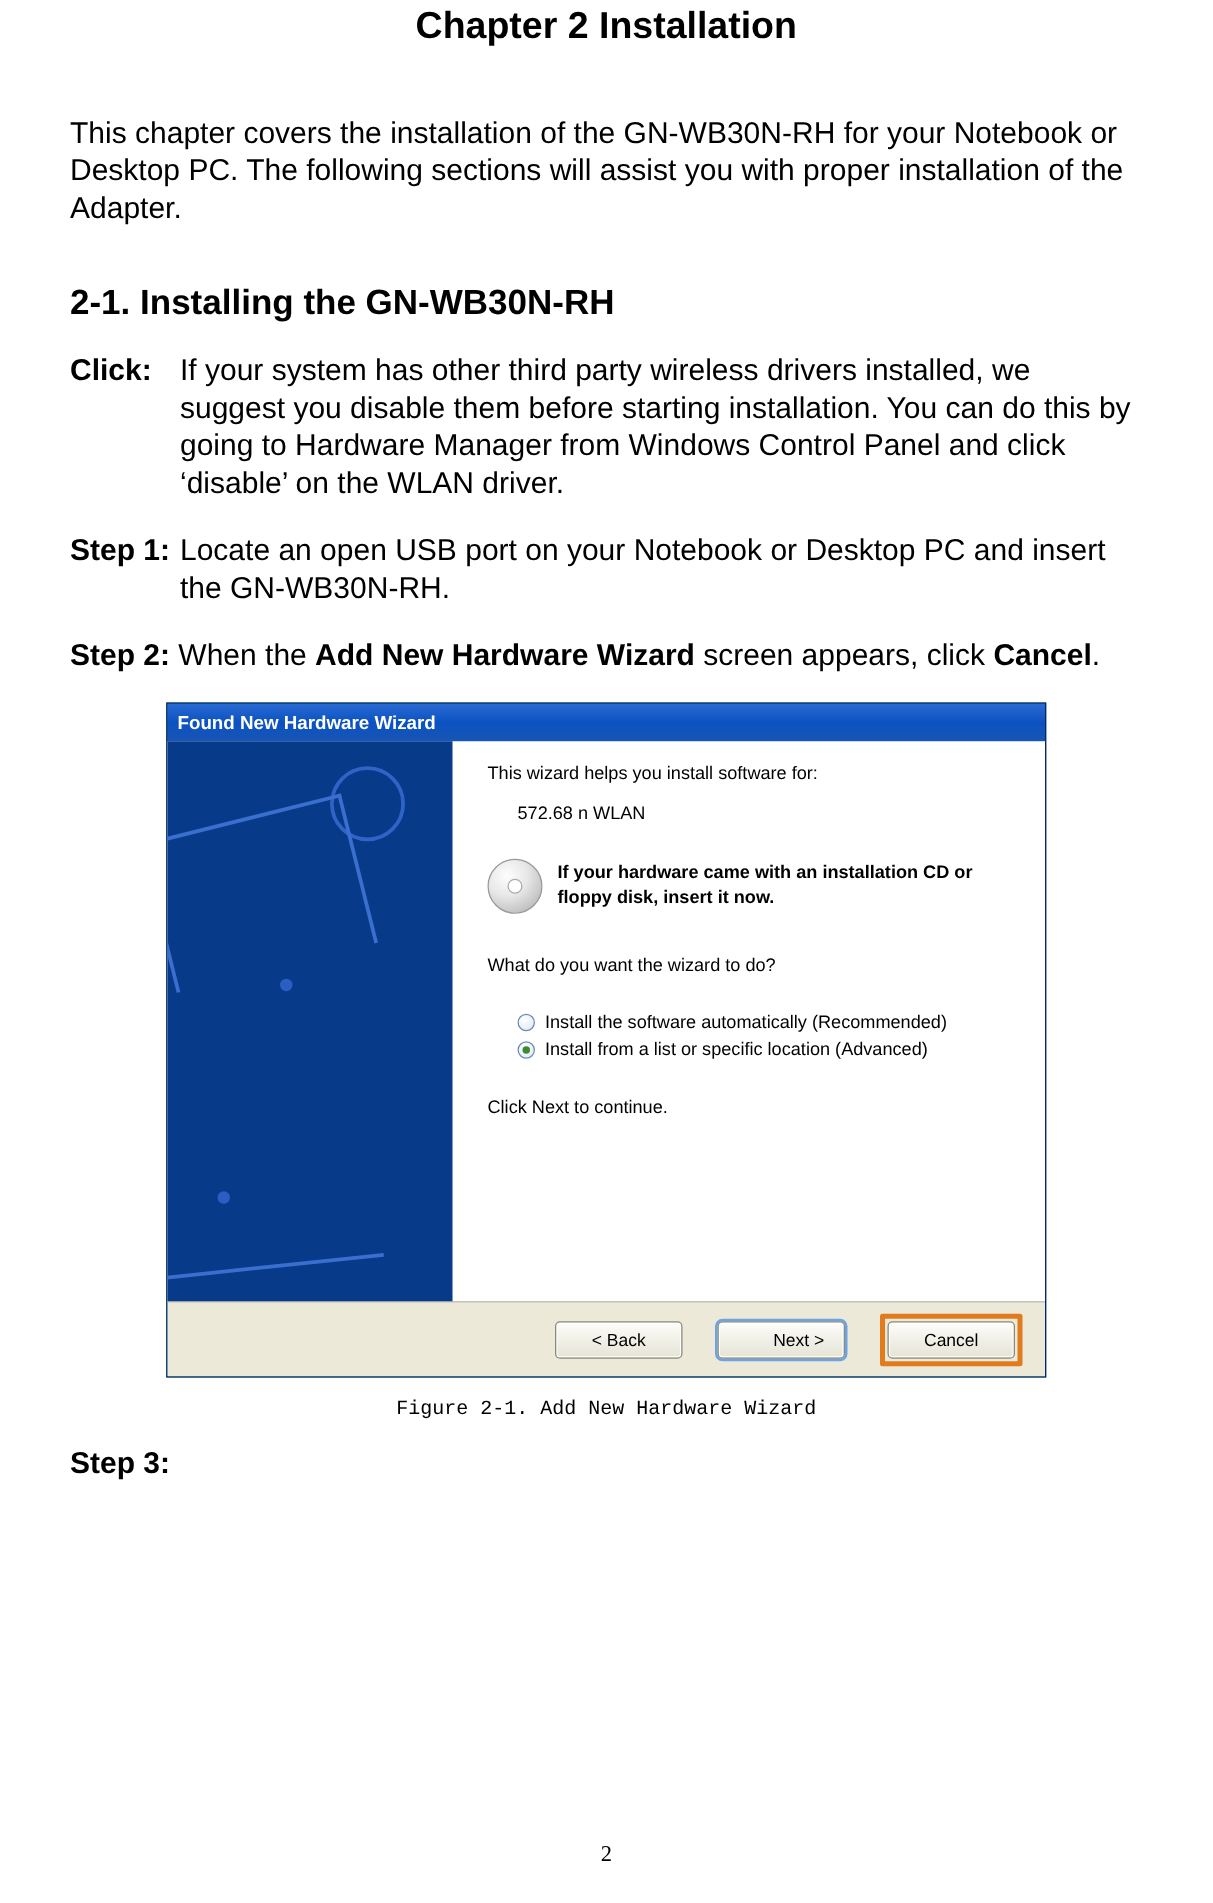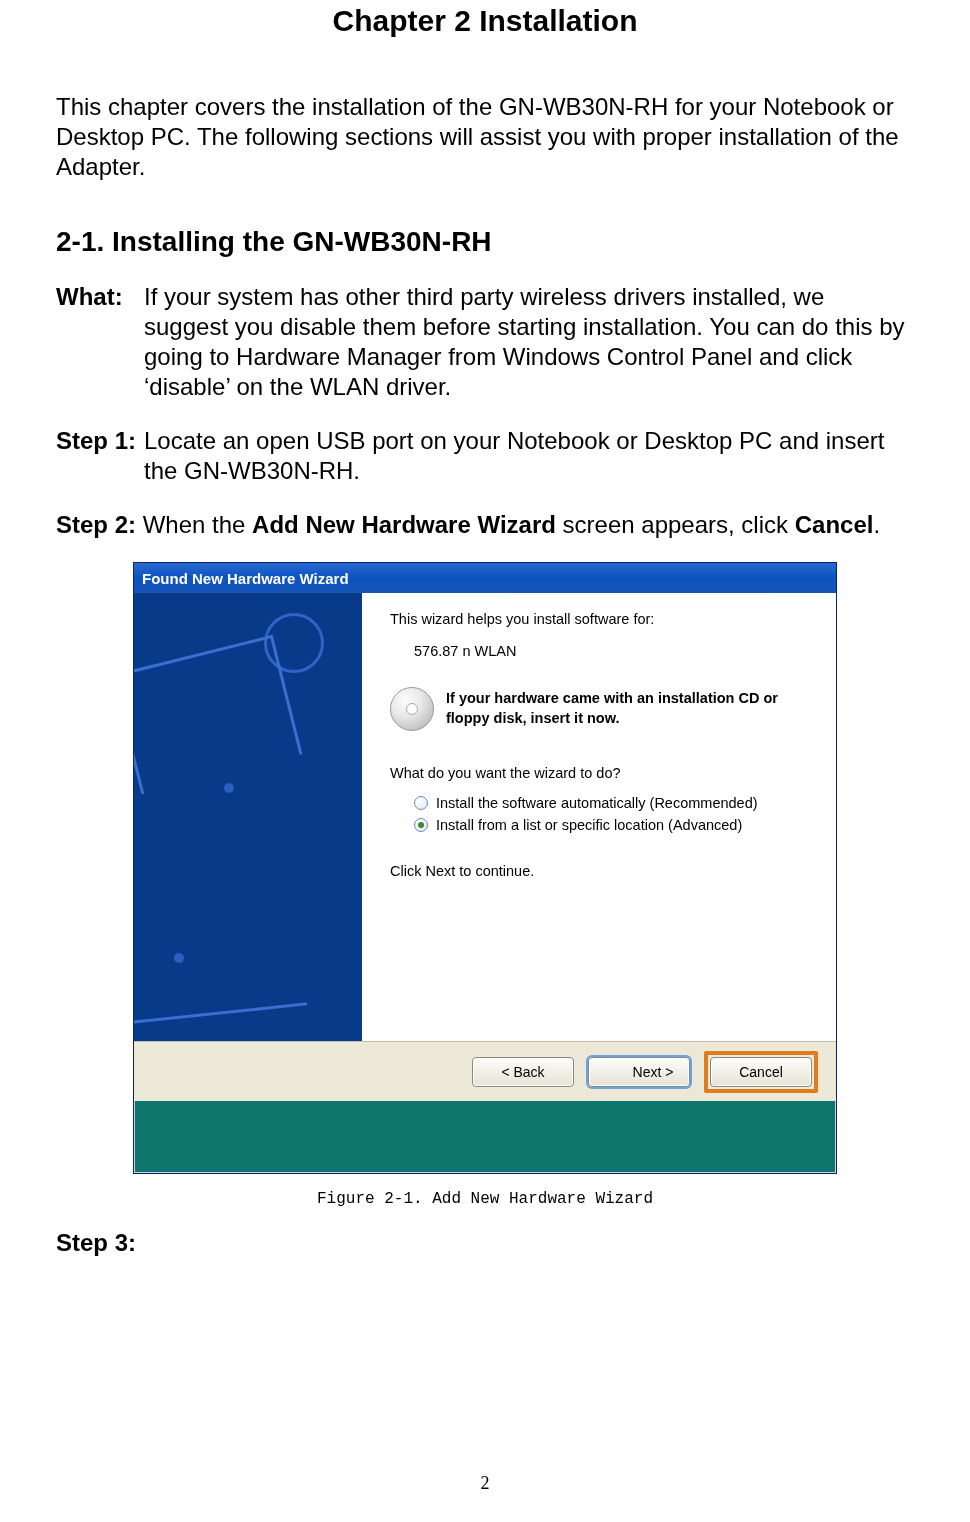--- a/index.html
+++ b/index.html
@@ -16,21 +16,21 @@
   .step2-line .bold { font-weight: bold; }
   .fig-wrap { width: 100%; display: flex; flex-direction: column; align-items: center; margin-bottom: 20px; }
   .caption { font-size: 16px; margin-top: 16px; font-family: Liberation Mono, monospace; }
   .step3 { font-size: 24px; line-height: 1.25; display: flex; }
   .step3 .lbl { font-weight: bold; flex: 0 0 100px; }
   .step3 .txt { flex: 1; }
   .page-num { position: absolute; bottom: 32px; left: 0; right: 0; text-align: center; font-size: 18px; font-family: "Times New Roman", serif; }
 
   
   .wizard {
-    width: 704px; height: 612px;
+    width: 704px; height: 540px;
     border: 1px solid #0a246a;
     font-family: Tahoma, Arial, sans-serif;
     box-shadow: 0 0 0 1px #c7d3e7 inset;
     background: #0f766e;
     position: relative;
   }
   .titlebar {
     height: 30px;
     background: linear-gradient(to bottom, #2a6ad3 0%, #0b52c1 50%, #1855b5 100%);
     display: flex; align-items: center;
@@ -77,38 +77,38 @@
     background: radial-gradient(circle at 35% 30%, #fdfdfd 0%, #e8e8e8 40%, #c9c9c9 70%, #a6a6a6 100%);
     border: 1px solid #999;
     position: relative;
     flex-shrink: 0;
   }
   .cd-icon::after {
     content: ""; position: absolute; width: 10px; height: 10px; border-radius: 50%; background: #fff; border: 1px solid #aaa;
     left: 50%; top: 50%; transform: translate(-50%, -50%);
   }
   .cd-text { font-weight: bold; line-height: 1.35; }
-  .wz-main .q { margin-bottom: 14px; }
+  .wz-main .q { margin-bottom: 29px; }
   .radios { padding-left: 24px; margin-bottom: 30px; }
   .radio-row { display: flex; align-items: center; gap: 8px; margin-bottom: 6px; }
   .radio {
     width: 14px; height: 14px; border-radius: 50%; border: 1px solid #6b8ab8; background: radial-gradient(circle at 35% 30%, #fff, #dce6f4);
     display: inline-flex; align-items: center; justify-content: center;
   }
   .radio.sel::after {
     content: ""; width: 6px; height: 6px; border-radius: 50%; background: #3a8b2e;
   }
   .clicknext { }
 
   .wz-foot {
     height: 60px;
     border-top: 1px solid #c0c0b0;
     background: #ece9d8;
     display: flex; align-items: center; justify-content: flex-end;
-    padding-right: 18px; gap: 14px;
+    padding-right: 18px; gap: 28px;
   }
   .wz-btn {
     width: 102px; height: 30px;
     border: 1px solid #8a8a7a;
     border-radius: 4px;
     background: linear-gradient(to bottom, #fdfdfb 0%, #f1f0e7 50%, #e6e4d6 100%);
     font-family: Tahoma, Arial, sans-serif; font-size: 14px;
     display: inline-flex; align-items: center; justify-content: center;
     box-shadow: inset 0 0 0 1px #fff;
   }
@@ -123,21 +123,21 @@
 
 <div class="page">
 
   <h1 class="chapter-title">Chapter 2    Installation</h1>
 
   <p class="body-text">This chapter covers the installation of the GN-WB30N-RH for your Notebook or Desktop PC. The following sections will assist you with proper installation of the Adapter.</p>
 
   <h2 class="section-title">2-1.  Installing the GN-WB30N-RH</h2>
 
   <div class="hanging">
-    <span class="lbl">What:</span>
+    <span class="lbl">Click:</span>
     <span class="txt">If your system has other third party wireless drivers installed, we suggest you disable them before starting installation. You can do this by going to Hardware Manager from Windows Control Panel and click ‘disable’ on the WLAN driver.</span>
   </div>
 
   <div class="hanging">
     <span class="lbl">Step 1:</span>
     <span class="txt">Locate an open USB port on your Notebook or Desktop PC and insert the GN-WB30N-RH.</span>
   </div>
 
   <p class="step2-line">
     <span class="lbl">Step 2:</span><span> When the </span><span class="bold">Add New Hardware Wizard</span><span> screen appears, click </span><span class="bold">Cancel</span><span>.</span>
@@ -149,21 +149,21 @@
         <span>Found New Hardware Wizard</span>
       </div>
       <div class="wz-body">
         <div class="wz-side">
           <span class="ring"></span>
           <span class="dot d1"></span>
           <span class="dot d2"></span>
         </div>
         <div class="wz-main">
           <div class="l1">This wizard helps you install software for:</div>
-          <div class="l2">576.87 n WLAN</div>
+          <div class="l2">572.68 n WLAN</div>
           <div class="cd-row">
             <div class="cd-icon"></div>
             <div class="cd-text">If your hardware came with an installation CD or floppy disk, insert it now.</div>
           </div>
           <div class="q">What do you want the wizard to do?</div>
           <div class="radios">
             <div class="radio-row">
               <span class="radio"></span>
               <span>Install the software automatically (Recommended)</span>
             </div>

